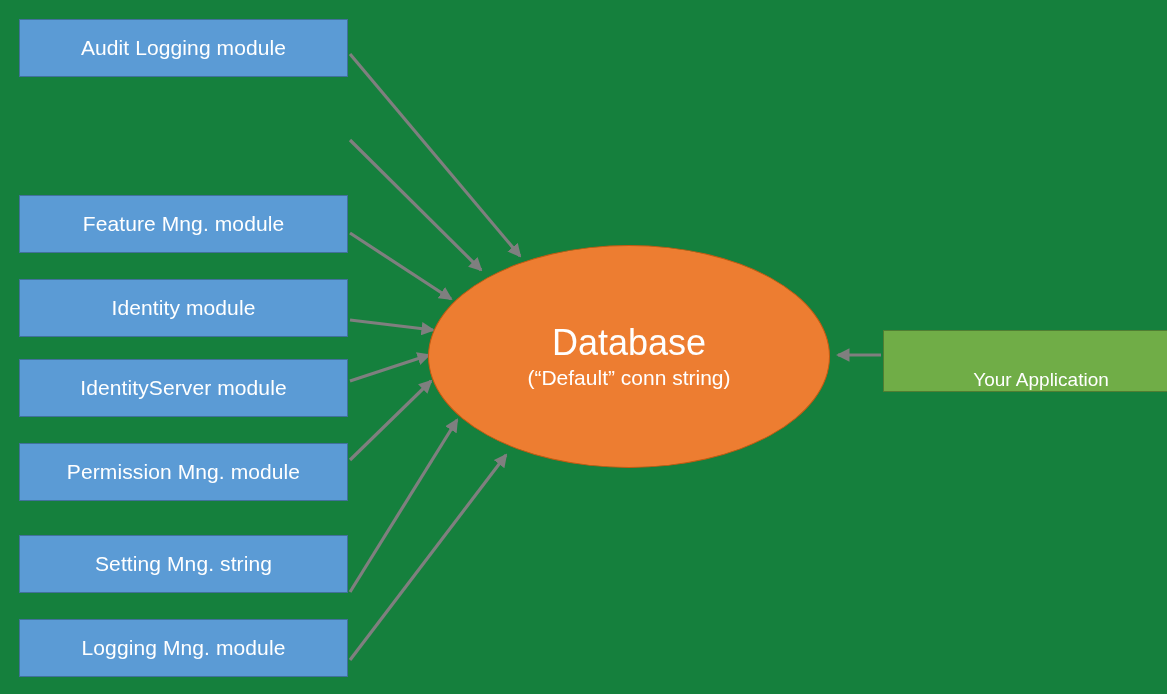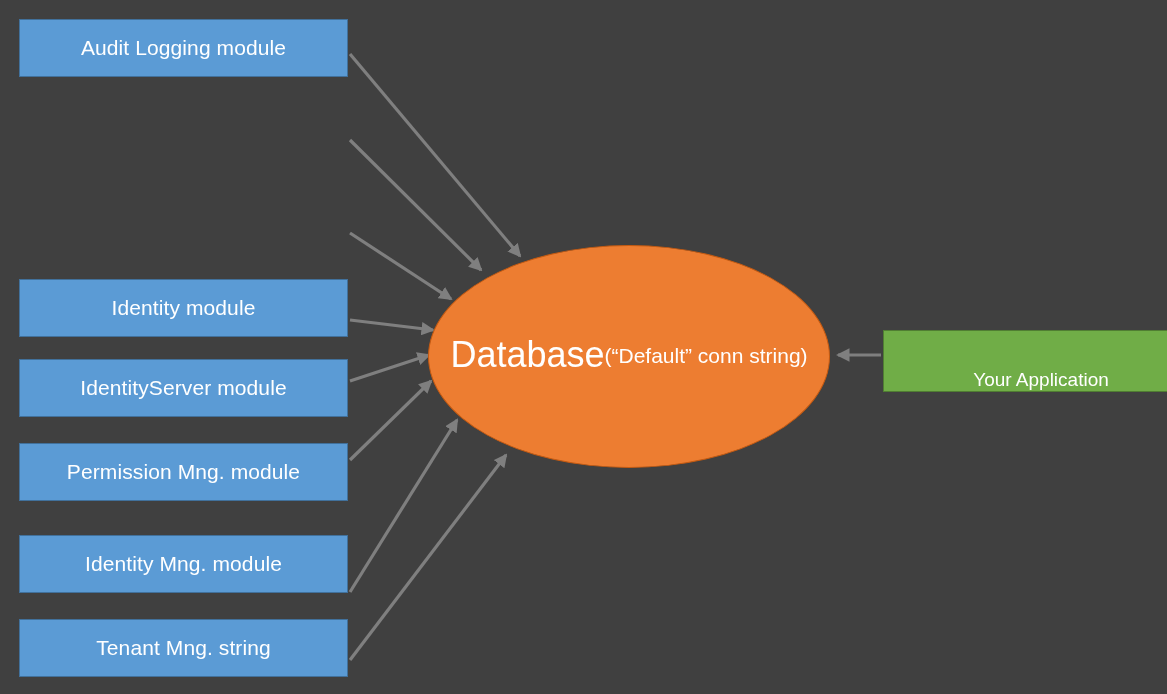--- a/index.html
+++ b/index.html
@@ -8,21 +8,21 @@
     padding: 0;
     background: #ffffff;
   }
   body {
     font-family: "Liberation Sans", sans-serif;
   }
   #canvas {
     position: relative;
     width: 1167px;
     height: 694px;
-    background: #404040;
+    background: #15803d;
     overflow: hidden;
   }
   #arrow-layer {
     position: absolute;
     left: 0;
     top: 0;
     width: 1167px;
     height: 694px;
   }
   .module-box {
@@ -62,20 +62,21 @@
     position: absolute;
     left: 428px;
     top: 245px;
     width: 402px;
     height: 223px;
     box-sizing: border-box;
     background: #ed7d31;
     border: 1px solid #c55a11;
     border-radius: 50%;
     display: flex;
+    flex-direction: column;
     align-items: center;
     justify-content: center;
     z-index: 2;
   }
   .db-title {
     color: #ffffff;
     font-size: 36px;
     line-height: 1.12;
     margin-bottom: 2px;
   }
@@ -108,39 +109,42 @@
       <line x1="350" y1="660" x2="506" y2="455"></line>
       <line x1="881" y1="355" x2="838" y2="355"></line>
     </g>
   </svg>
 
   <div class="module-box" style="top:19px">
     <span>Audit Logging module</span>
   </div>
 
 
+  <div class="module-box" style="top:195px">
+    <span>Feature Mng. module</span>
+  </div>
 
   <div class="module-box" style="top:359px">
     <span>IdentityServer module</span>
   </div>
 
   <div class="module-box" style="top:279px">
     <span>Identity module</span>
   </div>
 
   <div class="module-box" style="top:443px">
     <span>Permission Mng. module</span>
   </div>
 
   <div class="module-box" style="top:535px">
-    <span>Identity Mng. module</span>
+    <span>Setting Mng. string</span>
   </div>
 
   <div class="module-box" style="top:619px">
-    <span>Tenant Mng. string</span>
+    <span>Logging Mng. module</span>
   </div>
 
   <div class="db-ellipse">
     <div class="db-title">Database</div>
     <div class="db-subtitle">(“Default” conn string)</div>
   </div>
 
   <div class="app-box">
     <span>Your Application</span>
   </div>

